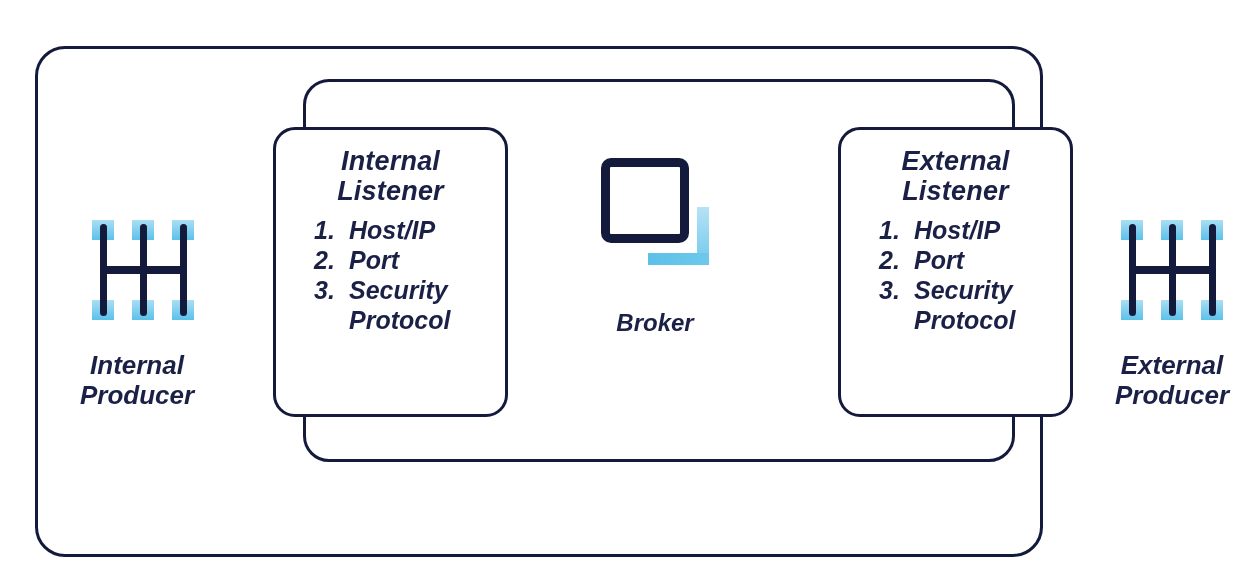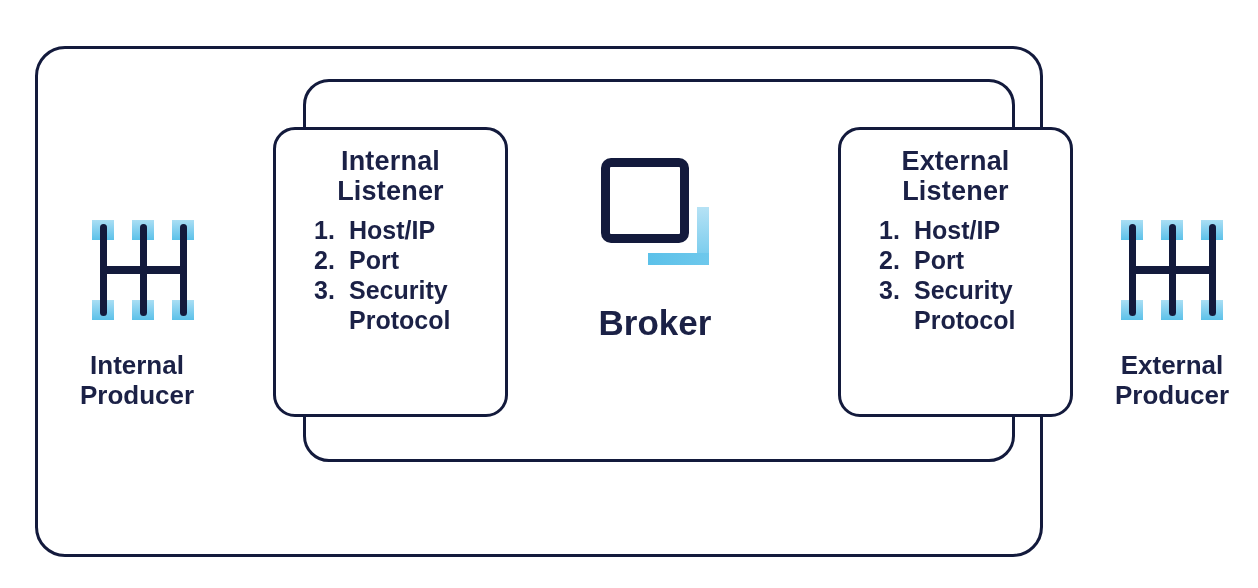--- a/index.html
+++ b/index.html
@@ -1,20 +1,20 @@
 <!DOCTYPE html>
 <html><head>
 <meta charset="utf-8">
 <style>
   html,body{margin:0;padding:0;background:#ffffff;}
   .canvas{
     position:relative;width:1258px;height:588px;background:#ffffff;overflow:hidden;
     font-family:"Liberation Sans",sans-serif;font-weight:700;color:#1b2146;
   }
-  .abs{position:absolute;box-sizing:border-box;}
+  .abs{position:absolute;box-sizing:border-box;font-style:italic;}
 
   
   .outer-box{left:35px;top:46px;width:1008px;height:511px;
     border:3px solid #131a3c;border-radius:30px;background:#ffffff;z-index:0;}
   .inner-box{left:303px;top:79px;width:712px;height:383px;
     border:3px solid #131a3c;border-radius:26px;background:#ffffff;z-index:1;}
 
   
   .listener{top:127px;width:235px;height:290px;border:3px solid #131a3c;
     border-radius:22px;background:#ffffff;z-index:2;padding-top:16px;}
@@ -27,21 +27,21 @@
   .list-text{flex:1;}
 
   
   .broker-square{left:601px;top:158px;width:88px;height:85px;
     border:9px solid #131a3c;border-radius:10px;background:#ffffff;z-index:3;}
   .broker-l-vert{left:697px;top:207px;width:12px;height:58px;z-index:3;
     background:linear-gradient(to bottom,#b6e2f5 0%,#6ec8ec 100%);}
   .broker-l-horiz{left:648px;top:253px;width:61px;height:12px;z-index:3;
     background:linear-gradient(to right,#5cc1e9 0%,#6ec8ec 100%);}
   .broker-label{left:575px;top:308px;width:160px;text-align:center;
-    font-size:35px;line-height:30px;z-index:3;}
+    font-size:24px;line-height:30px;z-index:3;}
 
   
   .producer-icon{width:102px;height:100px;z-index:3;}
   .producer-icon.left{left:92px;top:220px;}
   .producer-icon.right{left:1121px;top:220px;}
   .cap{position:absolute;width:22px;height:20px;
     background:linear-gradient(to bottom,#aadef4 0%,#5cc1e9 100%);}
   .cap.c1{left:0;}  .cap.c2{left:40px;}  .cap.c3{left:80px;}
   .cap.top{top:0;}  .cap.bottom{top:80px;}
   .vbar{position:absolute;width:7px;top:4px;height:92px;border-radius:4px;background:#131a3c;}

